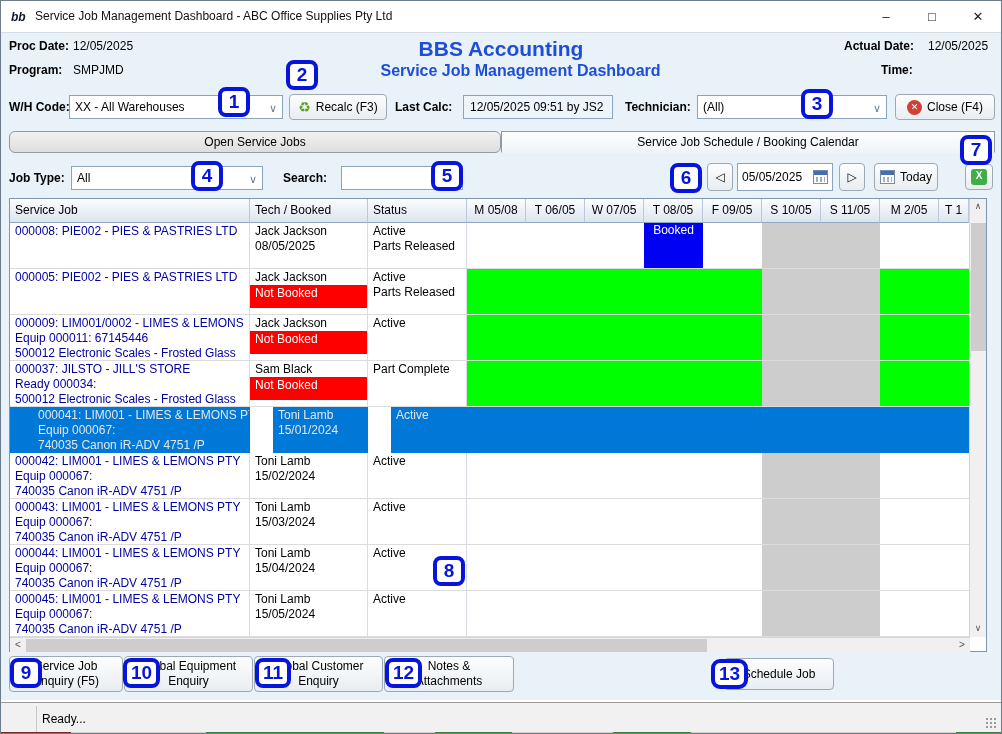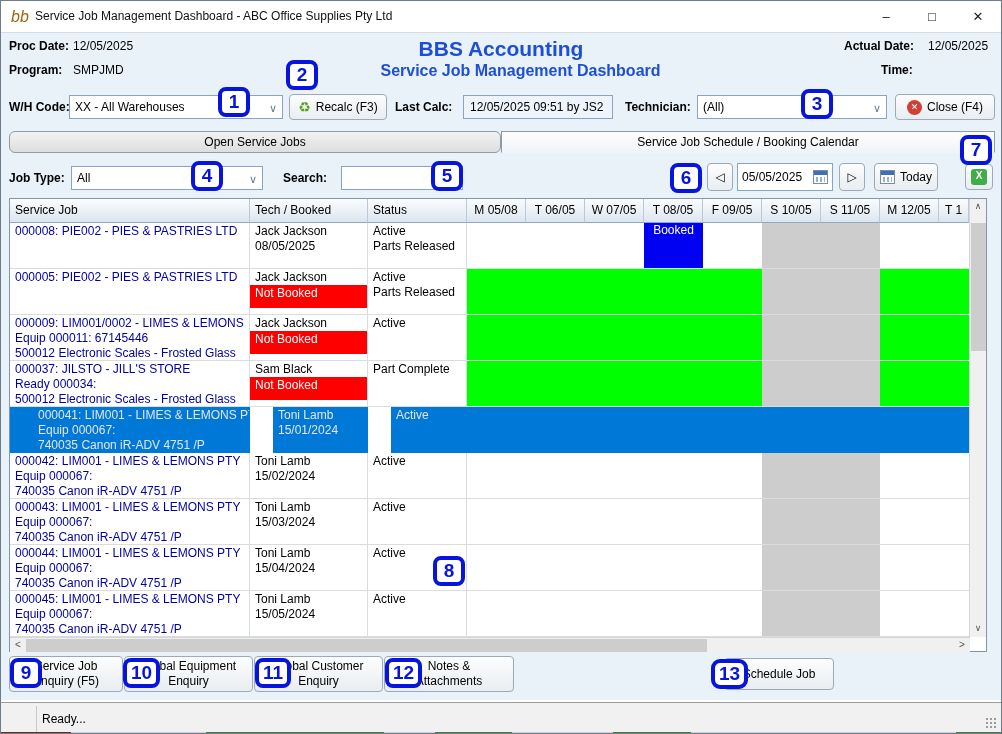--- a/index.html
+++ b/index.html
@@ -1,21 +1,21 @@
 <!DOCTYPE html>
 <html><head>
 <meta charset="utf-8">
 <style>
   * { margin:0; padding:0; box-sizing:border-box; }
   body { width:1002px; height:734px; font-family:"Liberation Sans", sans-serif; background:#d8d8d8; }
   #win { position:relative; width:1002px; height:734px; background:#e9f1f9; border:1px solid #6e7d8d; overflow:hidden; }
 
   
   .titlebar { position:absolute; left:0; top:0; width:100%; height:32px; background:#ffffff; border-bottom:1px solid #d5dce4; }
-  .app-icon { position:absolute; left:10px; top:7px; width:18px; height:18px; font-weight:normal; font-style:italic; font-size:16px; color:#a16207; line-height:18px; }
+  .app-icon { position:absolute; left:10px; top:7px; width:18px; height:18px; font-weight:bold; font-style:italic; font-size:12px; color:#0f172a; line-height:18px; }
   .title-text { position:absolute; left:34px; top:8px; font-size:12px; color:#111; }
   .wbtn { position:absolute; top:0; width:46px; height:32px; text-align:center; line-height:32px; font-size:13px; color:#222; }
   .wbtn.min { right:92px; } .wbtn.max { right:46px; } .wbtn.cls { right:0; }
 
   
   .lbl { font-weight:bold; font-size:12px; color:#000; }
   .val { font-size:12px; color:#000; }
   .pos { position:absolute; }
   .apptitle { position:absolute; left:0; width:100%; text-align:center; color:#1d4ed8; font-weight:bold; }
   .apptitle.l1 { top:36px; font-size:21px; }
@@ -171,21 +171,21 @@
         <div class="h">Service Job</div>
         <div class="h">Tech / Booked</div>
         <div class="h">Status</div>
         <div class="h day">M 05/08</div>
         <div class="h day">T 06/05</div>
         <div class="h day">W 07/05</div>
         <div class="h day">T 08/05</div>
         <div class="h day">F 09/05</div>
         <div class="h day">S 10/05</div>
         <div class="h day">S 11/05</div>
-        <div class="h day">M 12/05</div>
+        <div class="h day">M 2/05</div>
         <div class="h day">T 1</div>
       </div>
 
       <div class="grow drow">
         <div class="c txt job">
             <div>000008: PIE002 - PIES &amp; PASTRIES LTD</div>
           </div>
         <div class="c txt black">
             <div>Jack Jackson</div>
             <div>08/05/2025</div>

